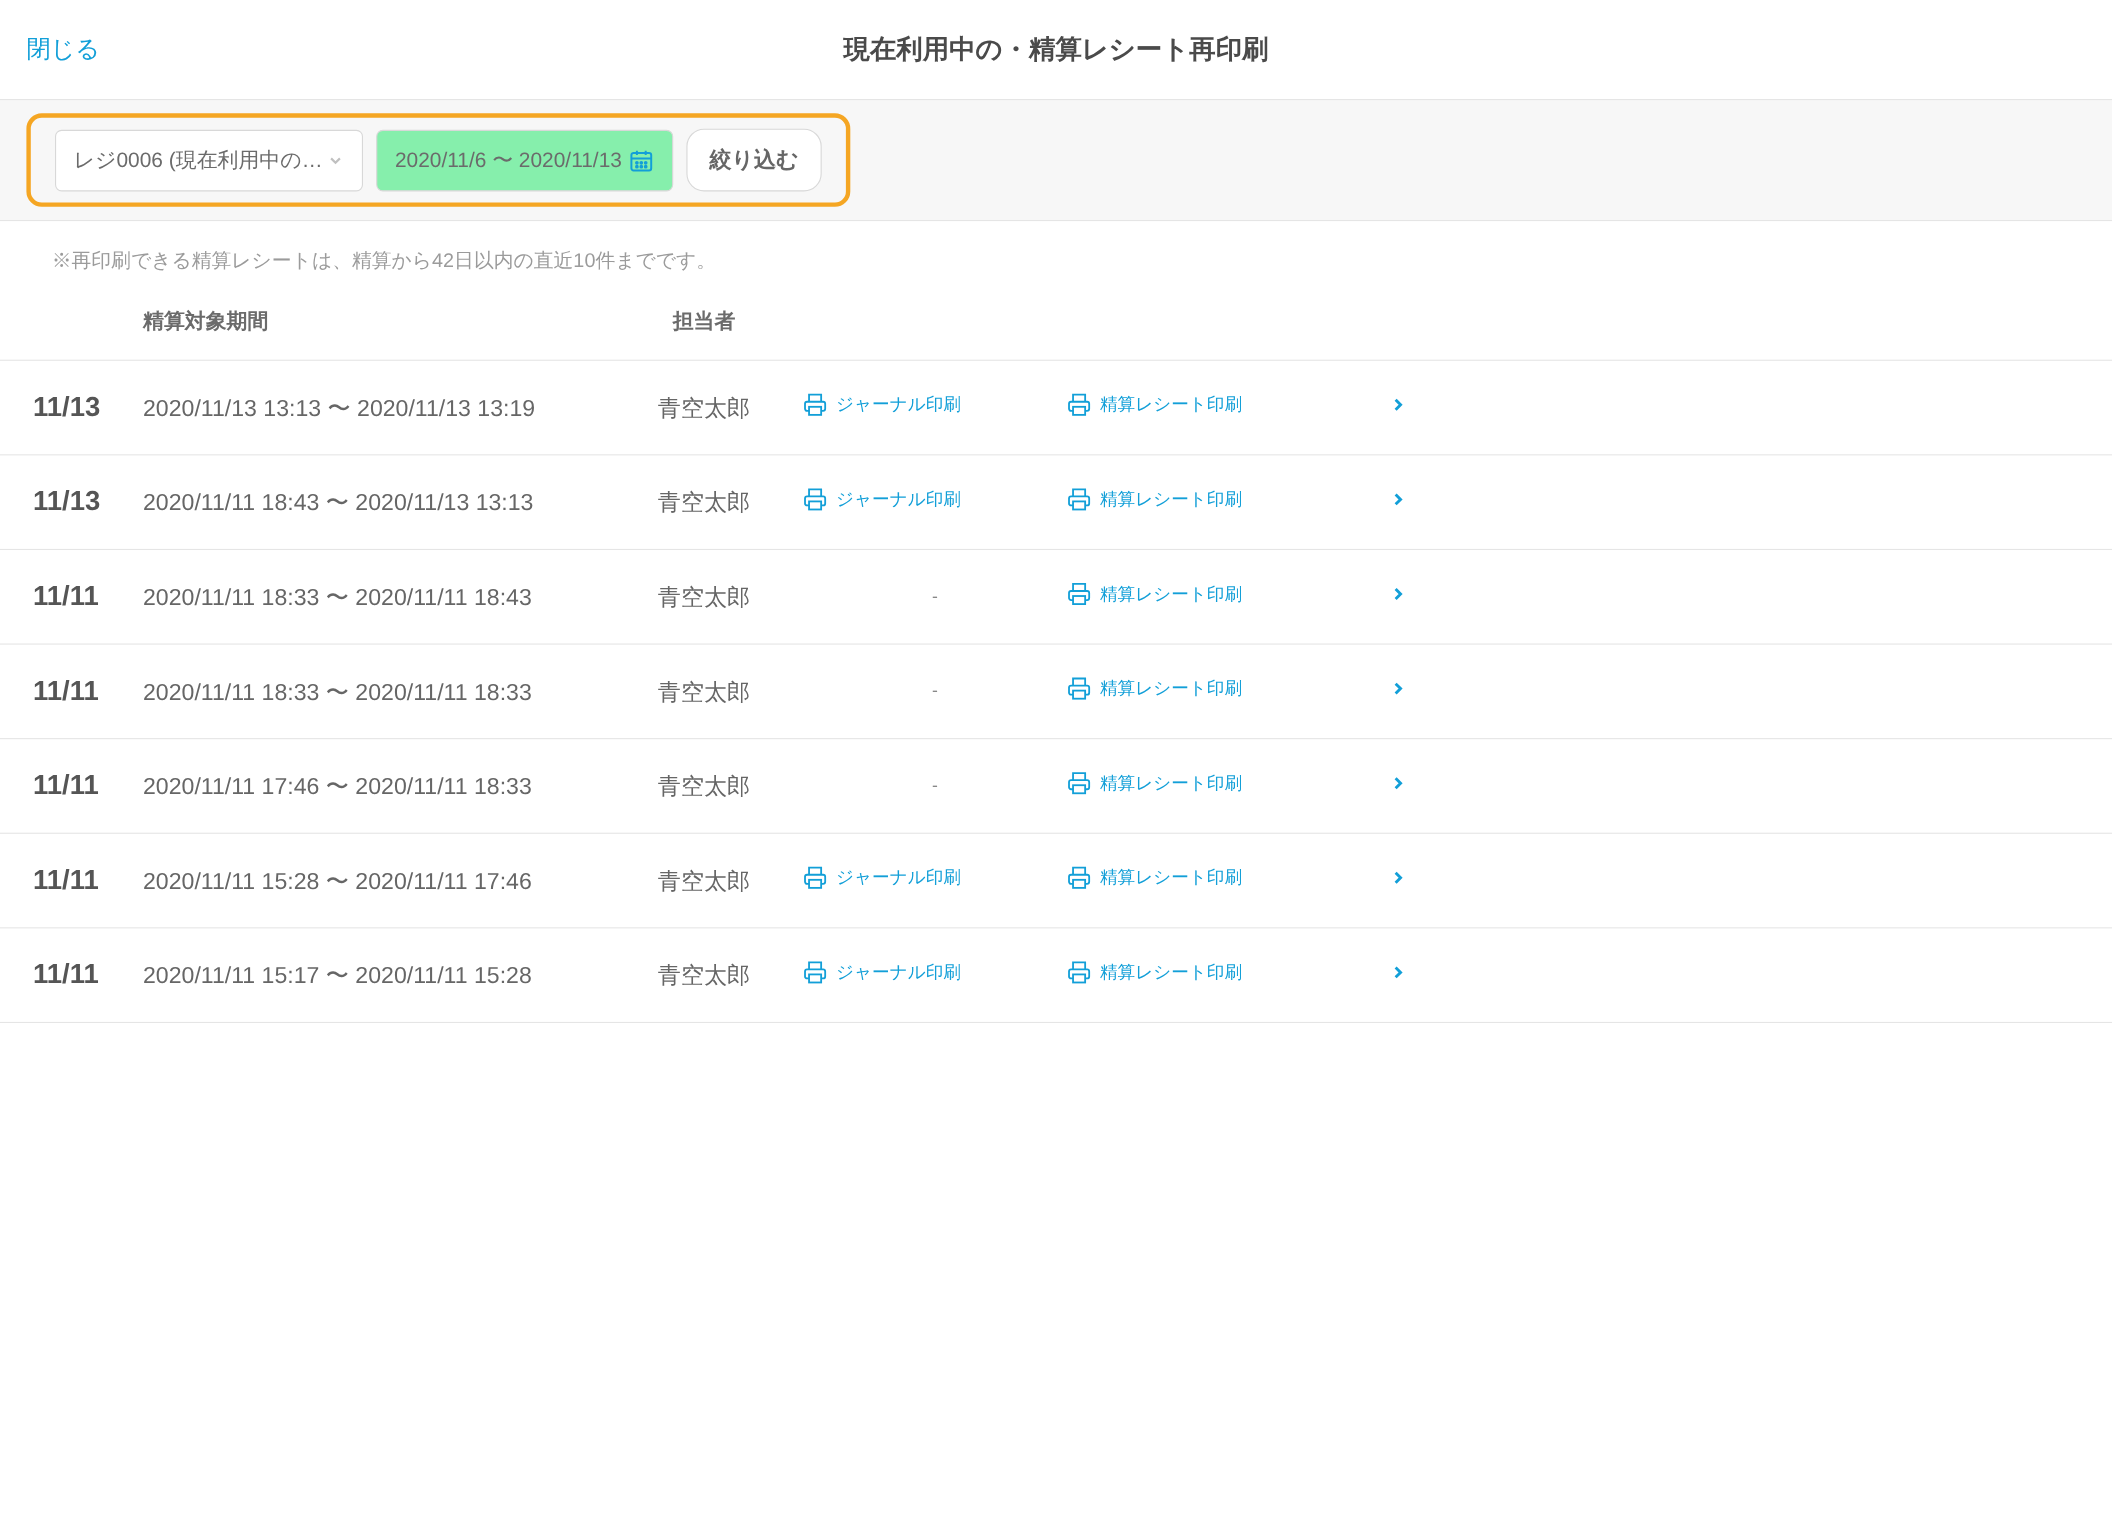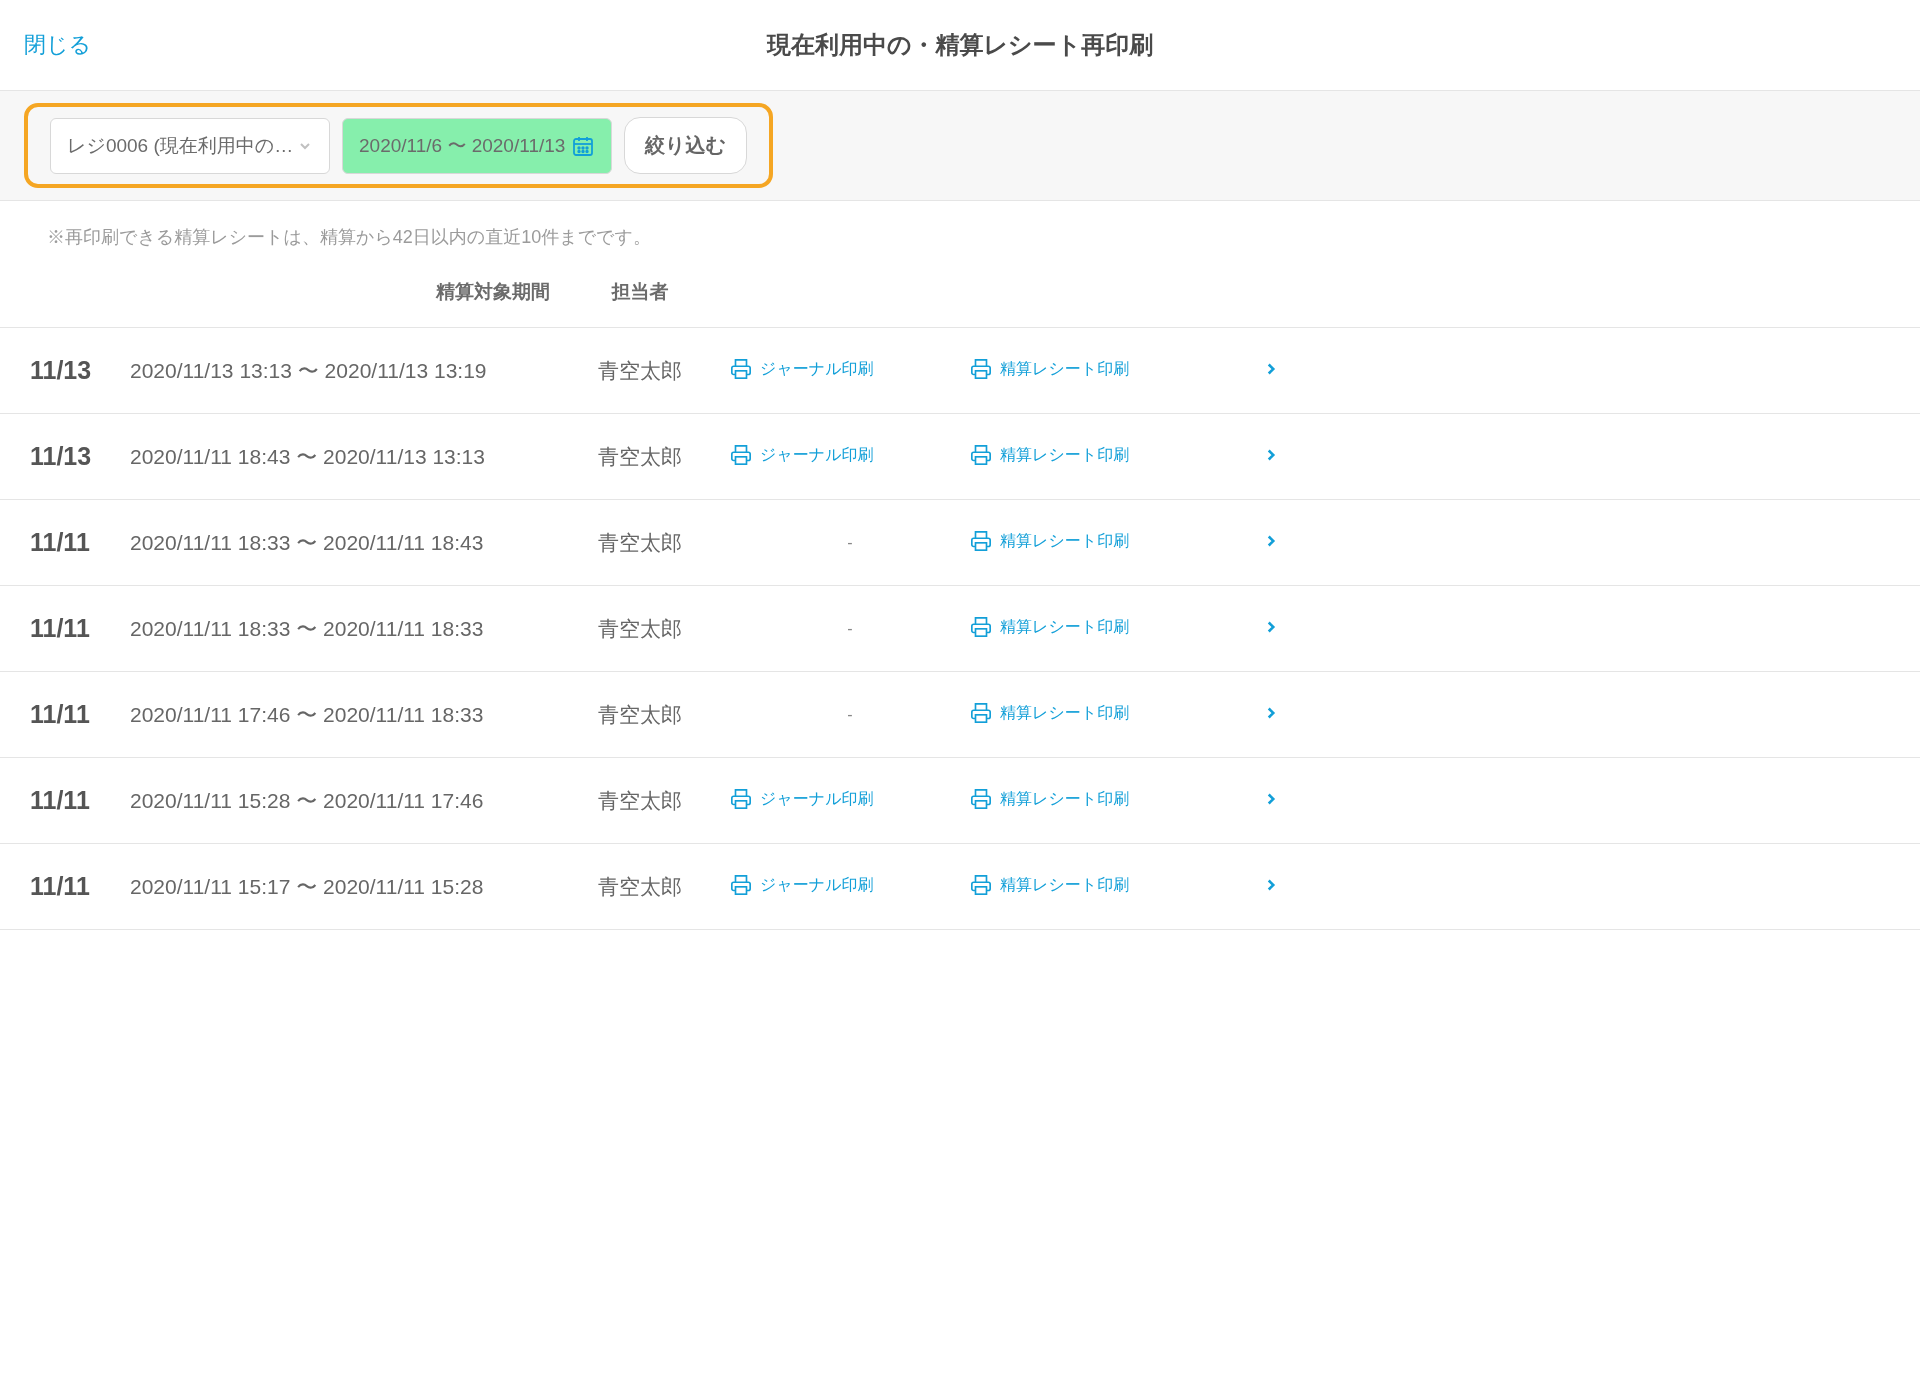--- a/index.html
+++ b/index.html
@@ -101,21 +101,21 @@
       width: 100%;
     }
     .thead {
       display: grid;
       grid-template-columns: 100px 420px 180px 240px 250px 60px;
       padding: 12px 30px 22px;
       color: #6b6b6b;
       font-size: 19px;
       font-weight: 600;
     }
-    .thead .col-period { text-align: right; }
+    .thead .col-period { text-align: left; }
     .thead .col-person { text-align: center; }
     .row {
       display: grid;
       grid-template-columns: 100px 420px 180px 240px 250px 60px;
       align-items: center;
       padding: 28px 30px;
       border-top: 1px solid #e5e5e5;
     }
     .row:last-child { border-bottom: 1px solid #e5e5e5; }
     .col-date {

